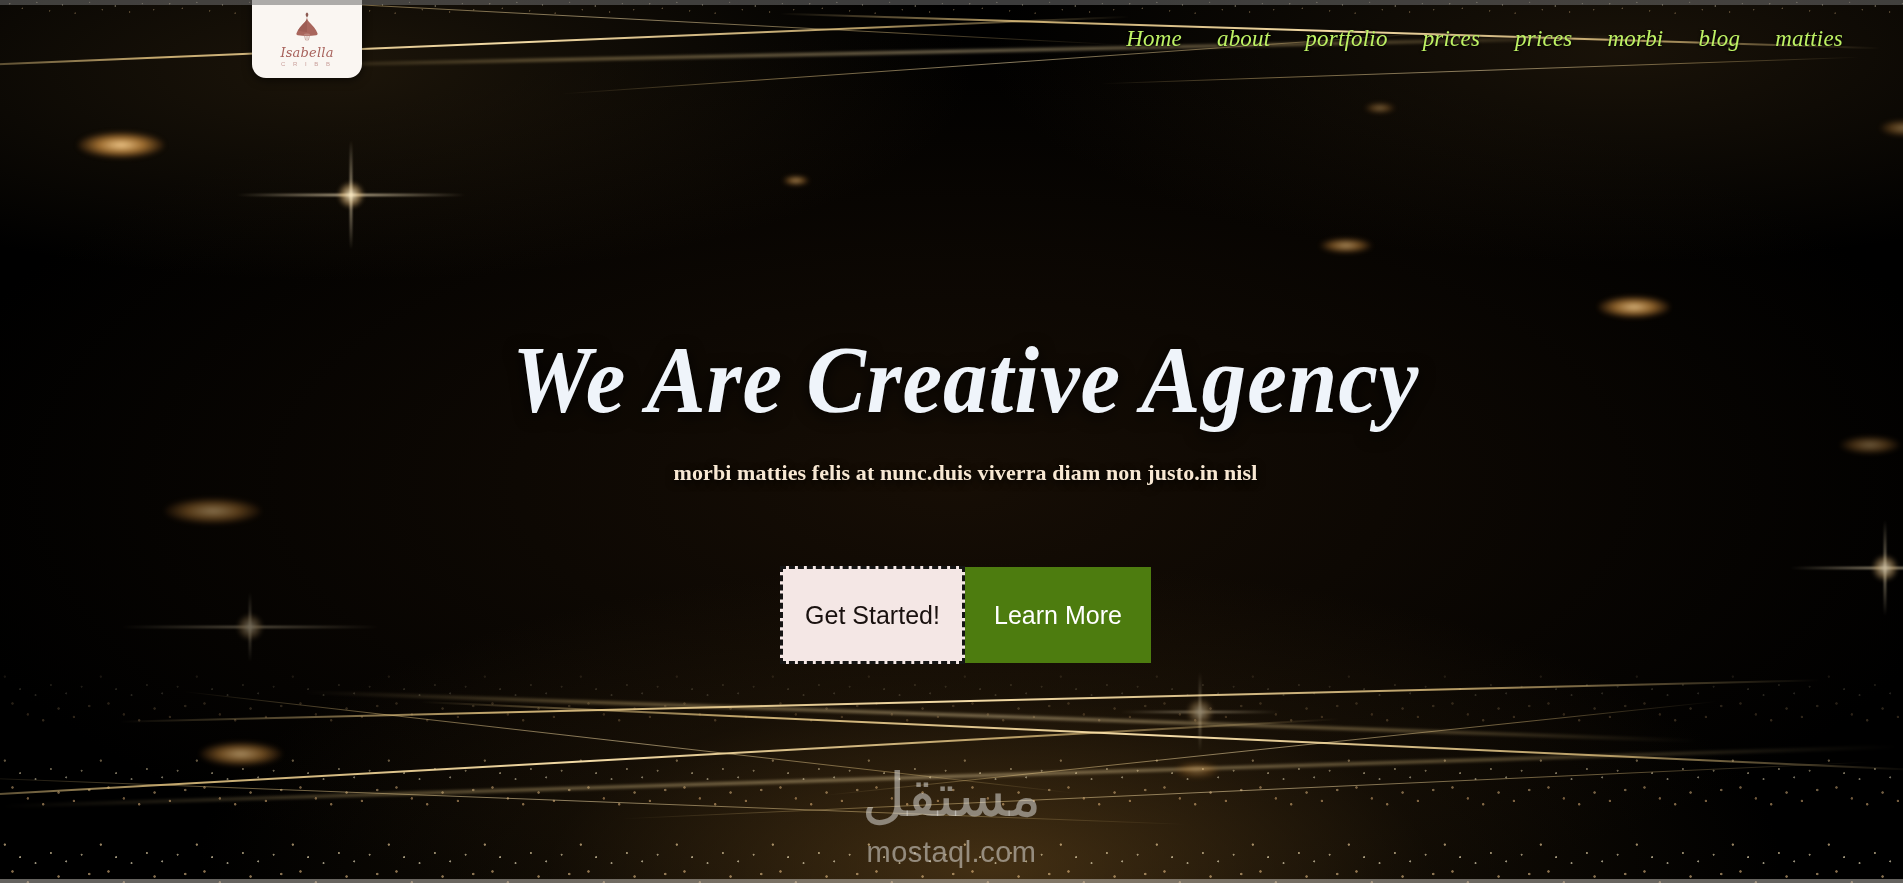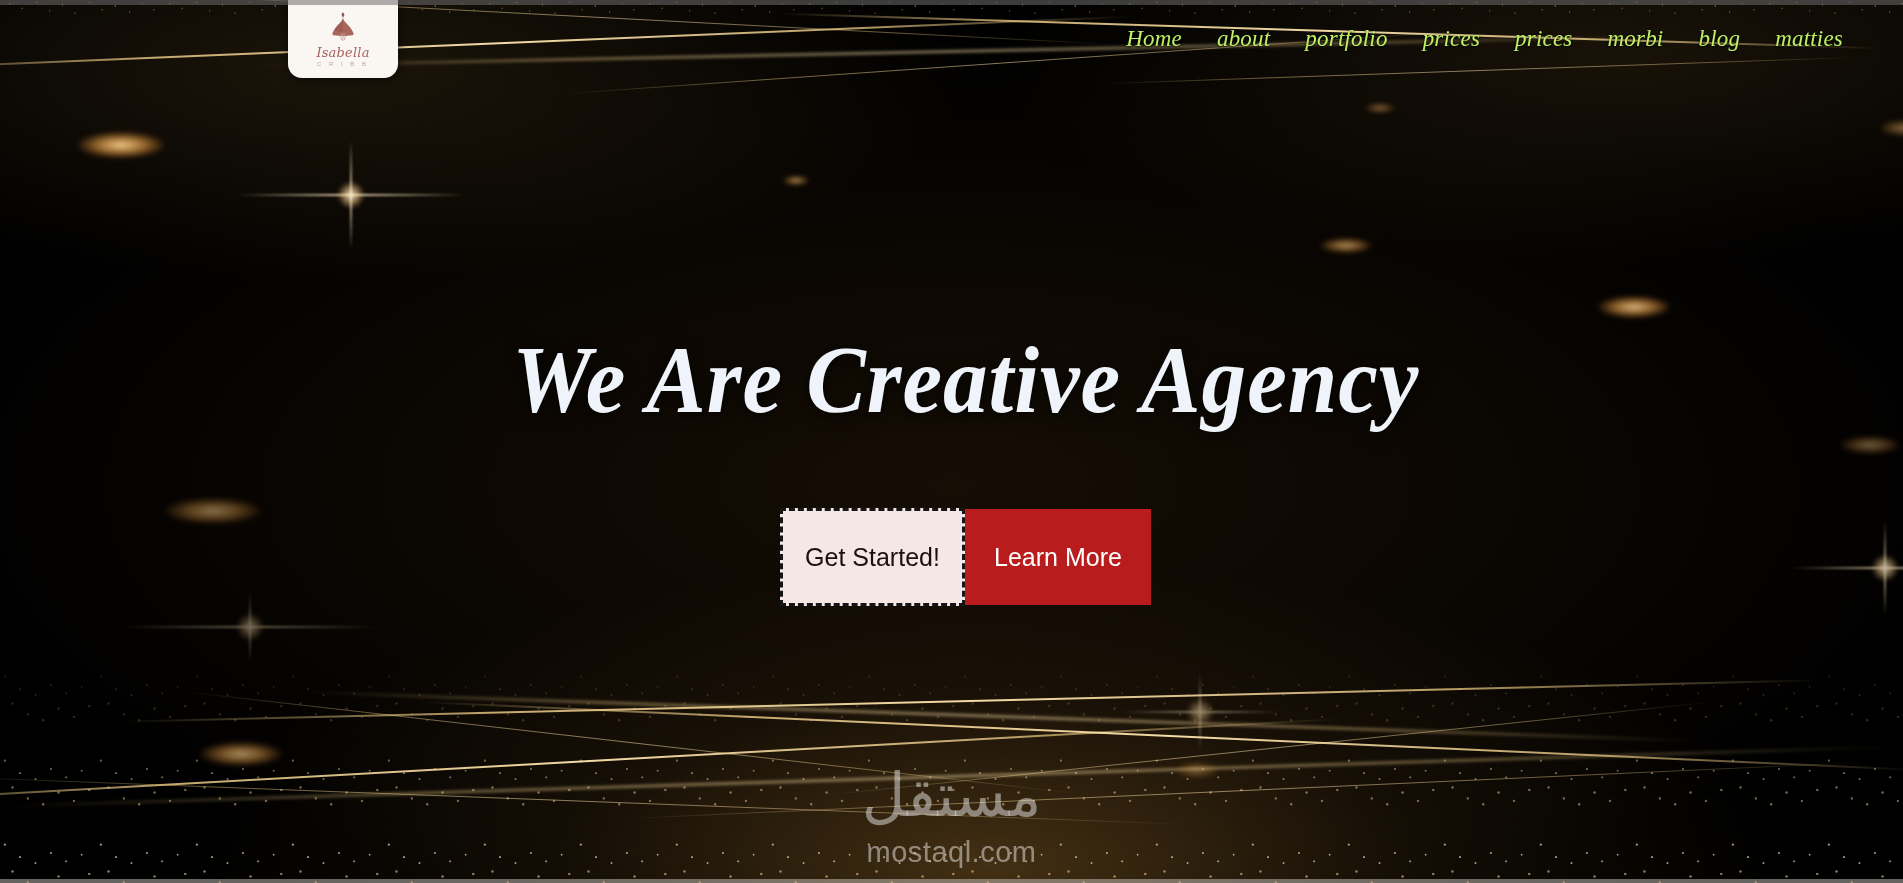--- a/index.html
+++ b/index.html
@@ -109,21 +109,21 @@
     filter:blur(2px);
   }
 
   
   .edge-top{ position:absolute; top:0; left:0; right:0; height:5px; background:#6e6e6e; opacity:.55; z-index:40; }
   .edge-bottom{ position:absolute; bottom:0; left:0; right:0; height:4px; background:#c9c5bd; opacity:.5; z-index:40; }
 
   
   .header{
     position:absolute; top:0; left:0; right:0; height:82px;
-    display:flex; align-items:flex-start; z-index:20;margin-left:36px;
+    display:flex; align-items:flex-start; z-index:20;
   }
   .logo{
     position:absolute; left:252px; top:0;
     width:110px; height:78px;
     background:#faf6f2;
     border-radius:0 0 14px 14px;
     display:flex; flex-direction:column;
     align-items:center; justify-content:center;
     box-shadow:0 2px 10px rgba(0,0,0,.6);
     overflow:hidden;
@@ -196,21 +196,21 @@
     white-space:nowrap;
   }
   .btn-primary{
     width:185px; height:98px;
     background:#f4e7e5;
     color:#19110f;
     border:3px dashed #151515;
   }
   .btn-secondary{
     width:186px; height:96px;
-    background:#b91c1c;
+    background:#4d7c0f;
     color:#ffffff;
     border:none;
   }
 
   
   .watermark{
     position:absolute;
     left:50%; bottom:16px;
     transform:translateX(-50%);
     display:flex; flex-direction:column; align-items:center;
@@ -310,20 +310,21 @@
       <a class="nav-item">prices</a>
       <a class="nav-item">prices</a>
       <a class="nav-item">morbi</a>
       <a class="nav-item">blog</a>
       <a class="nav-item">matties</a>
     </nav>
   </header>
 
   <div class="hero-content">
     <h1 class="headline">We Are Creative Agency</h1>
+    <p class="subhead">morbi matties felis at nunc.duis viverra diam non justo.in nisl</p>
     <div class="cta-row">
       <button class="btn btn-primary">Get Started!</button>
       <button class="btn btn-secondary">Learn More</button>
     </div>
   </div>
 
   <div class="watermark">
     <div class="wm-ar">مستقل</div>
     <div class="wm-en">mostaql.com</div>
   </div>

